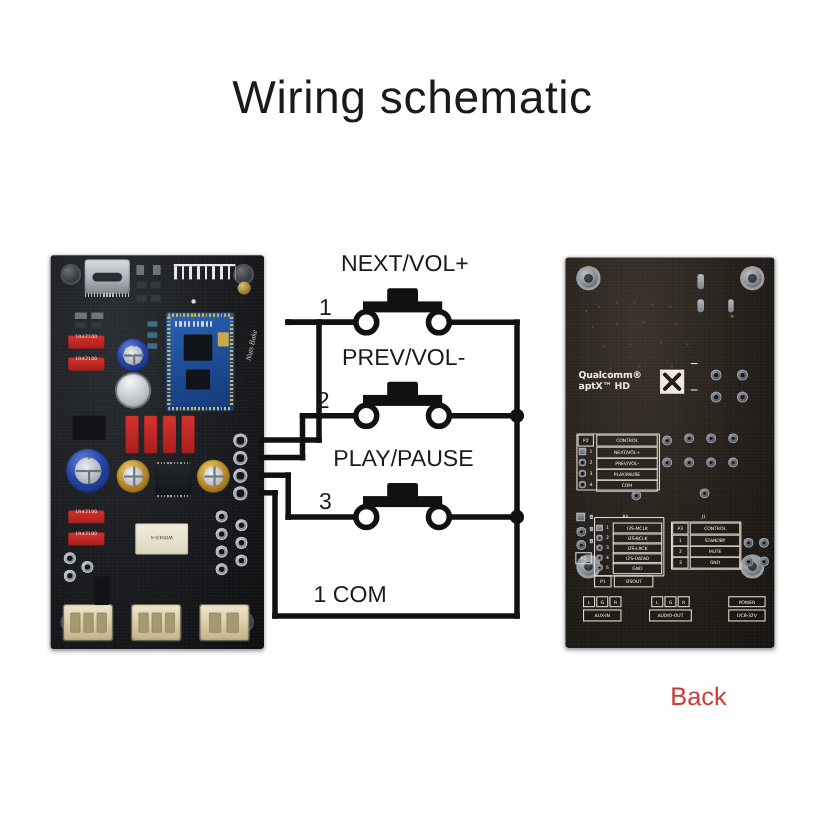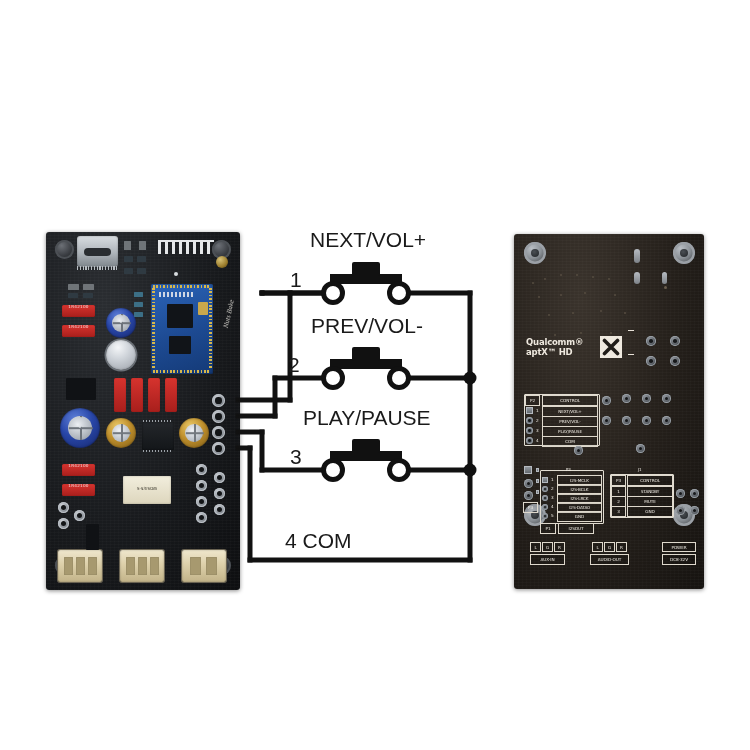--- a/index.html
+++ b/index.html
@@ -313,20 +313,21 @@
     position:absolute;
     font-size:21px;
     color:#1a1a1a;
   }
 </style>
 </head>
 <body>
 
 <div id="page">
 
+  <div class="title">Wiring schematic</div>
 
   <div class="board-front">
     <div class="pcb-noise"></div>
 
     <div class="pt hole" style="left:9px;  top:8px;  width:19px; height:19px;"></div>
     <div class="pt hole" style="left:166px;top:8px;  width:19px; height:19px;"></div>
     <div class="pt hole" style="left:9px;  top:324px;width:19px; height:19px;"></div>
     <div class="pt hole" style="left:166px;top:324px;width:19px; height:19px;"></div>
 
     <div class="pt usb-c" style="left:31px; top:4px; width:41px; height:31px;"></div>
@@ -655,16 +656,17 @@
 
   <div class="sw-label" style="left:310px; top:228px;">NEXT/VOL+</div>
   <div class="pin-num" style="left:290px; top:268px;">1</div>
 
   <div class="sw-label" style="left:311px; top:314px;">PREV/VOL-</div>
   <div class="pin-num" style="left:288px; top:353px;">2</div>
 
   <div class="sw-label" style="left:303px; top:406px;">PLAY/PAUSE</div>
   <div class="pin-num" style="left:290px; top:445px;">3</div>
 
-  <div class="sw-label" style="left:285px; top:529px;">4  COM</div>
-
+  <div class="sw-label" style="left:285px; top:529px;">1  COM</div>
+
+  <div class="caption back">Back</div>
 
 </div>
 
 </body></html>

